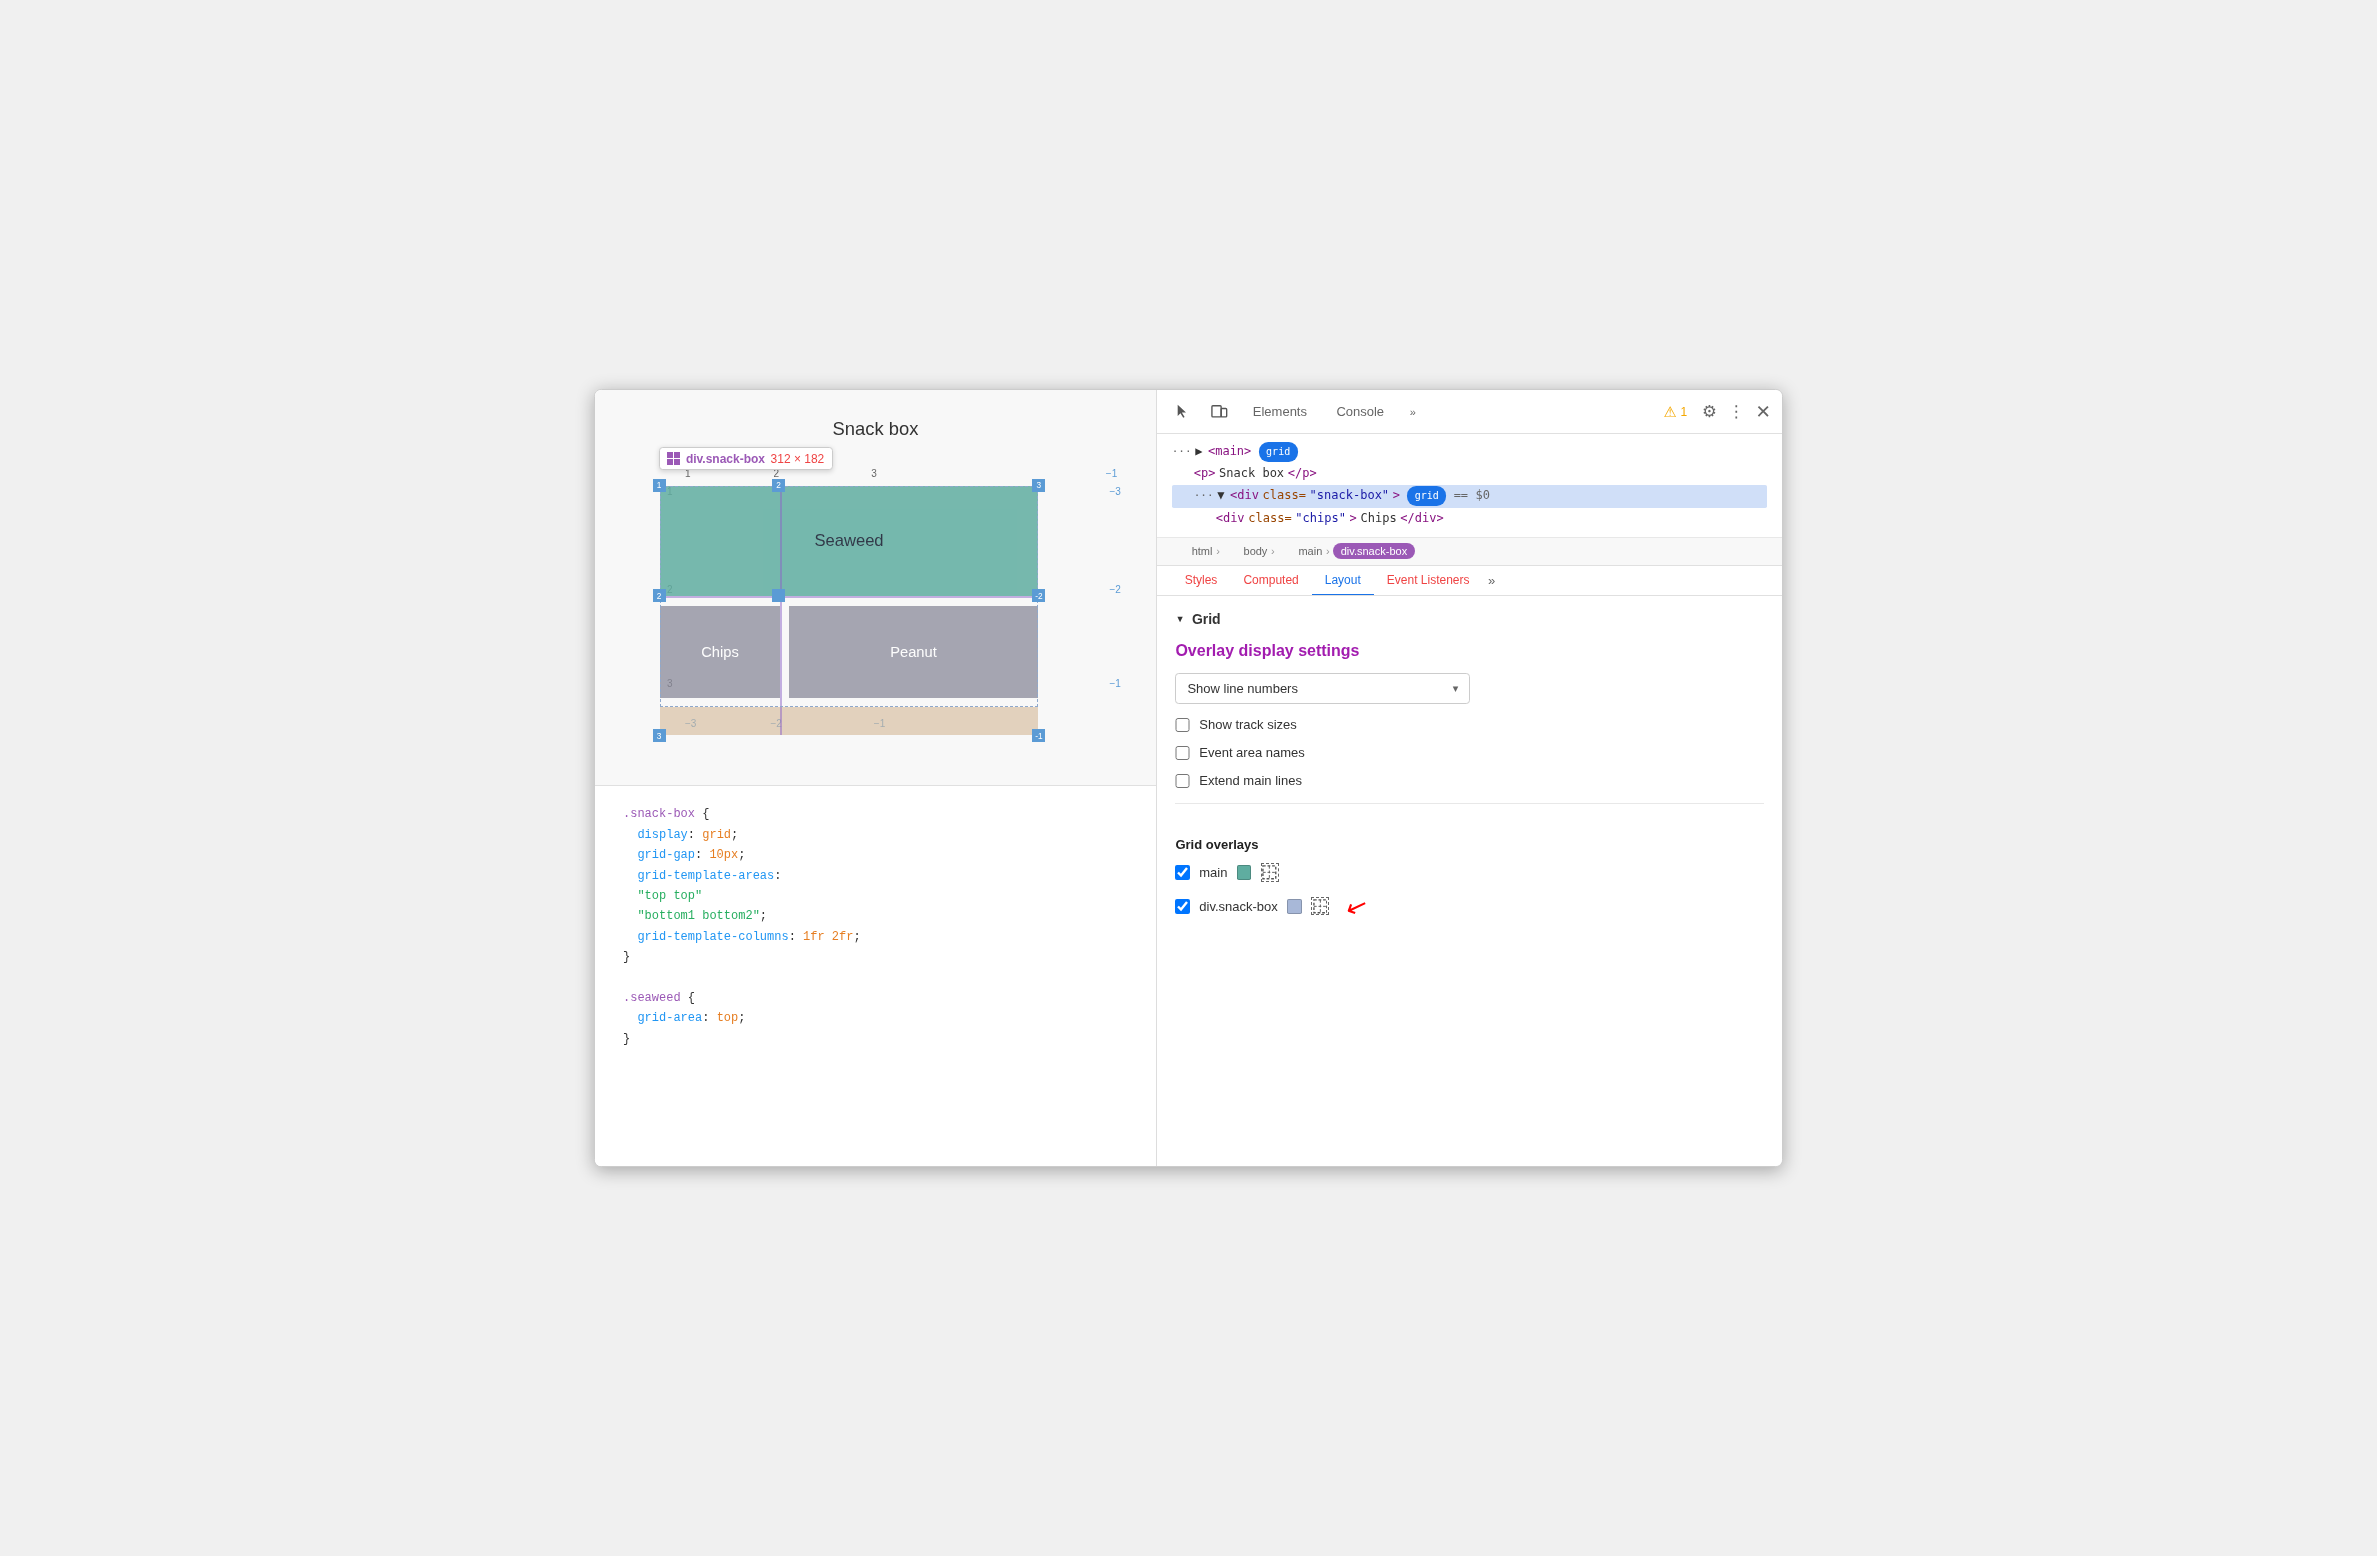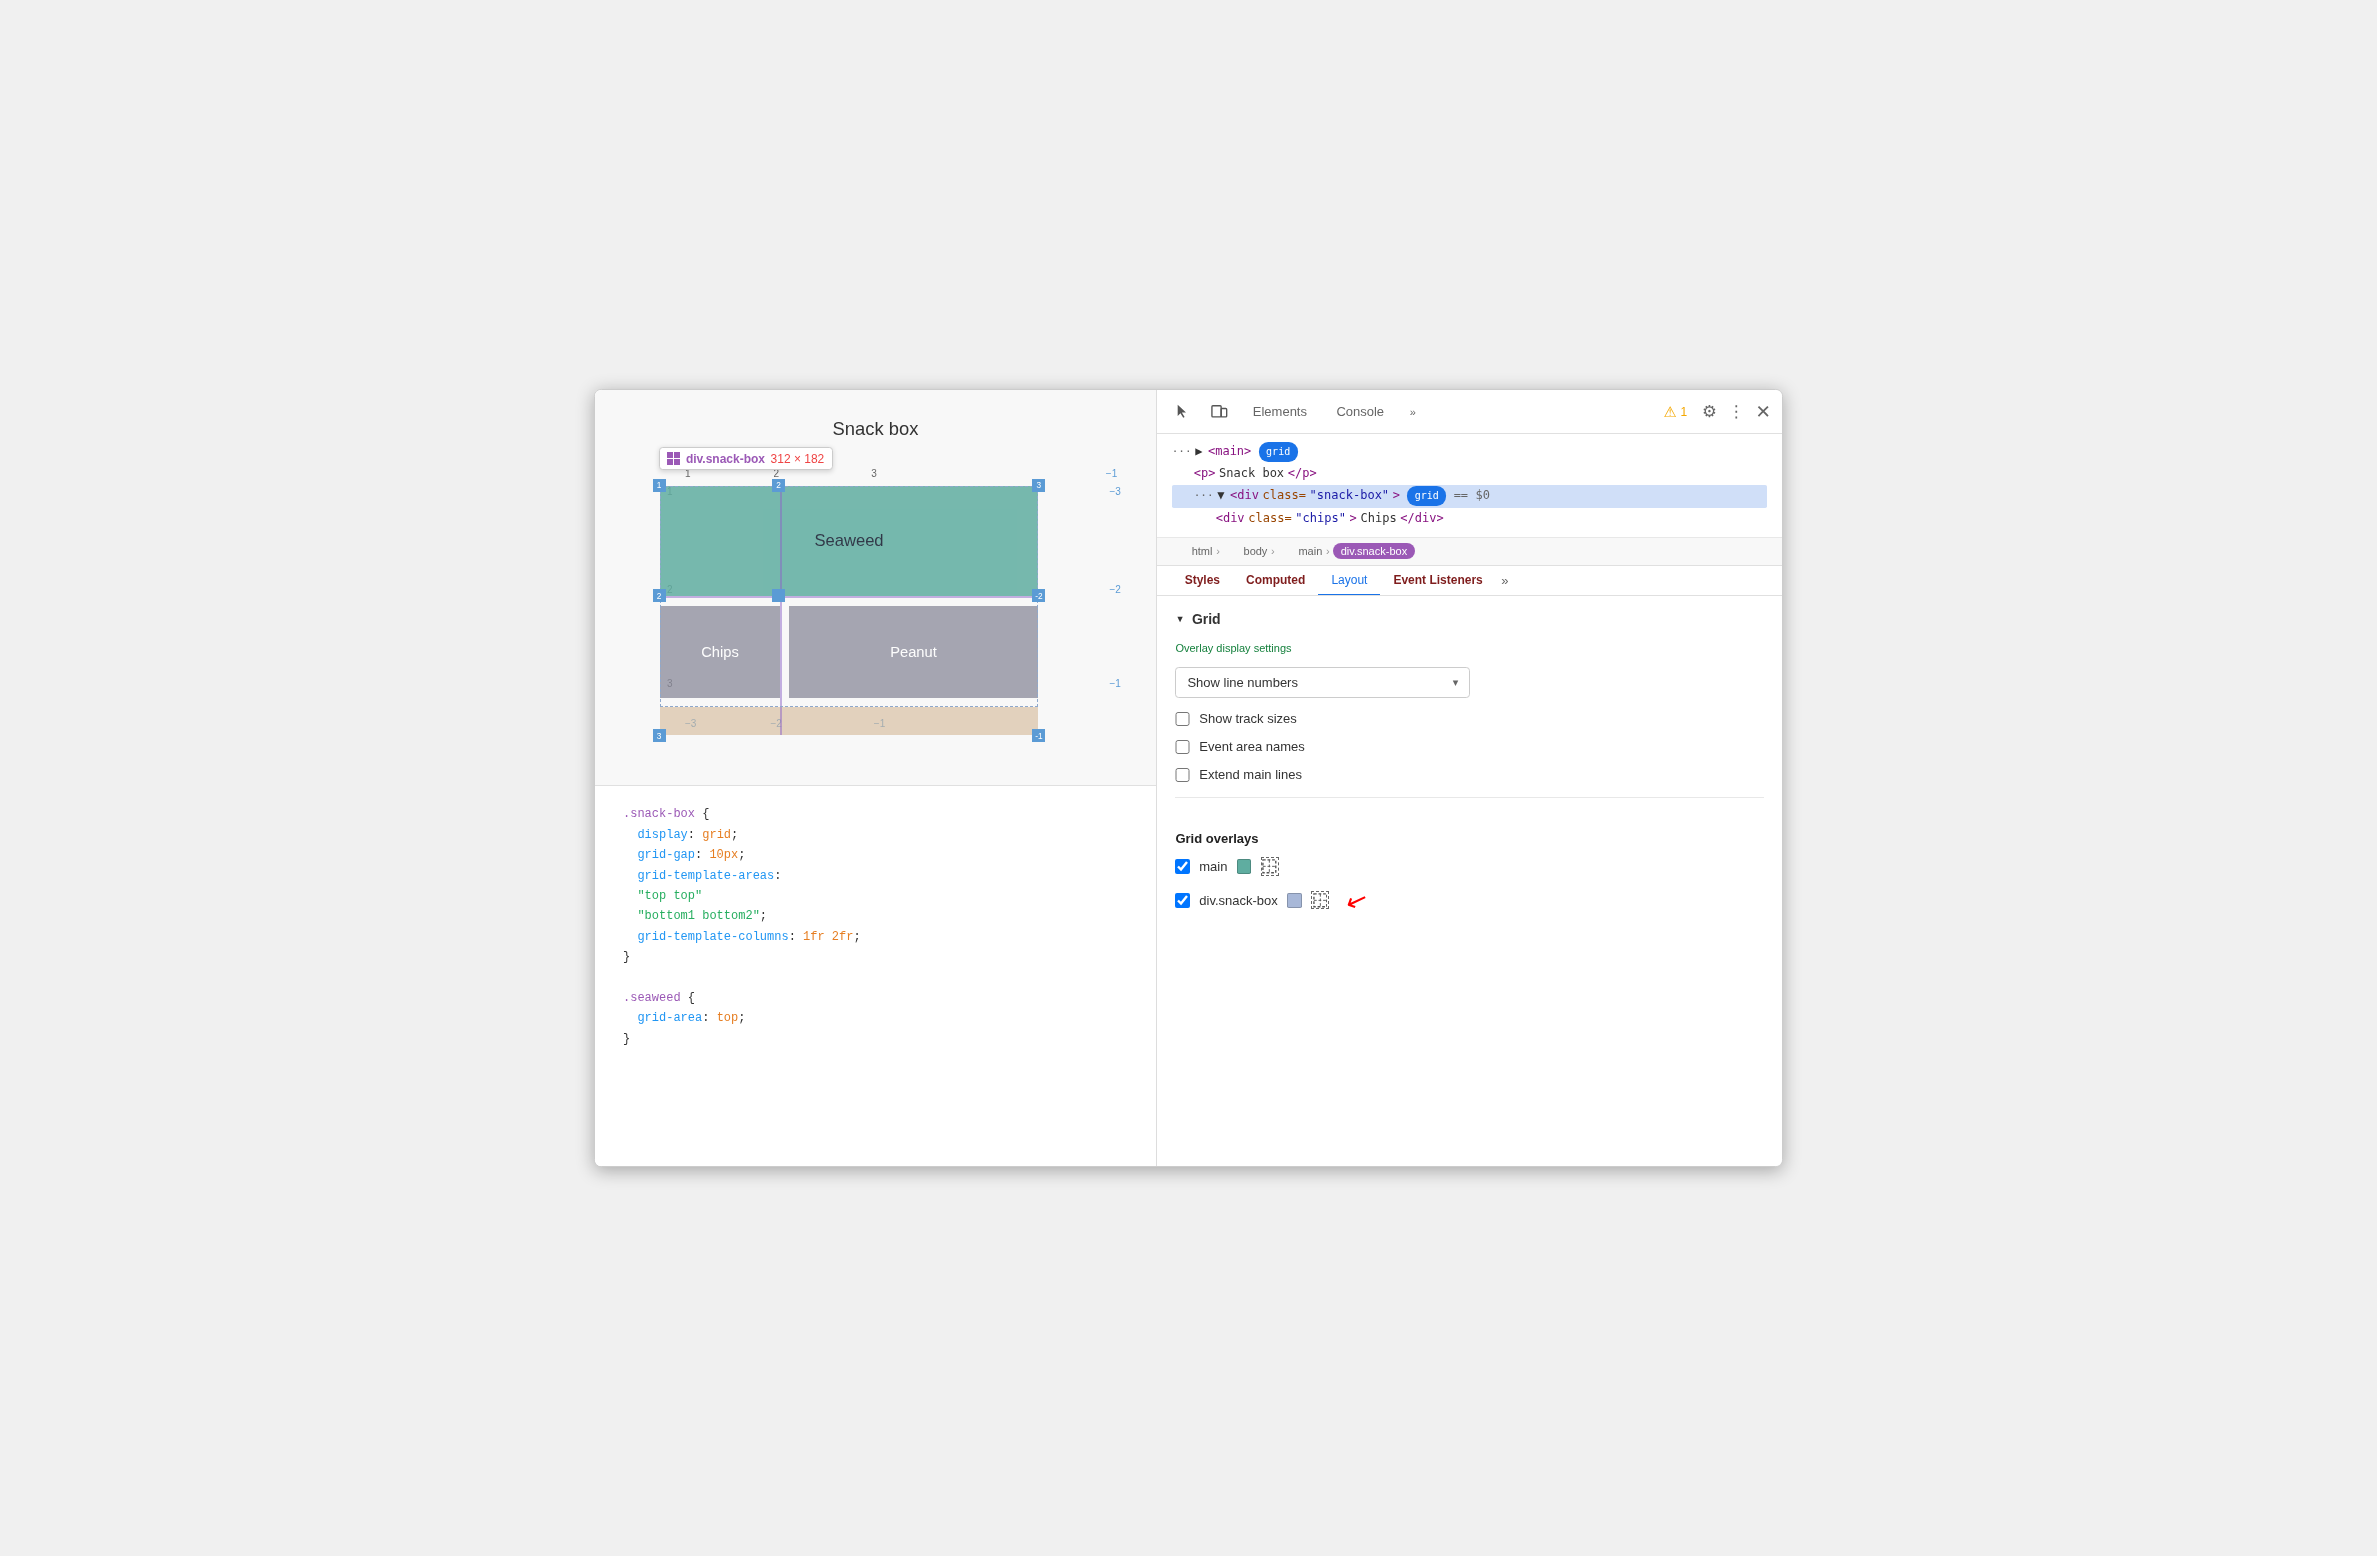--- a/index.html
+++ b/index.html
@@ -301,24 +301,23 @@
     
     .tabs-row {
       display: flex;
       align-items: center;
       border-bottom: 0.9px solid #e0e0e0;
       padding: 0 14.7px;
     }
     .tab-item {
       padding: 7.4px 13px;
       font-size: 12px;
-      color: #7f1d1d;
+      color: #ef4444;
       cursor: pointer;
       border-bottom: 1.8px solid transparent;
-      font-weight: bold;
     }
     .tab-item.active {
       color: #1a73e8;
       border-bottom: 1.8px solid #1a73e8;
       font-weight: 500;
     }
     .tab-more { color: #666; padding: 7.4px 5.5px; font-size: 13px; cursor: pointer; }
 
     
     .layout-panel {
@@ -335,23 +334,23 @@
       font-size: 14px;
       font-weight: 600;
       color: #333;
       margin-bottom: 14.7px;
       cursor: pointer;
     }
     .section-arrow { font-size: 9.2px; }
 
     
     .overlay-settings-title {
-      font-size: 11px;
-      font-weight: 400;
-      color: #15803d;
+      font-size: 16px;
+      font-weight: 700;
+      color: #a21caf;
       margin-bottom: 13px;
     }
     .dropdown-select {
       display: flex;
       align-items: center;
       border: 0.9px solid #ccc;
       border-radius: 3.7px;
       padding: 7.4px 11px;
       margin-bottom: 13px;
       cursor: pointer;

